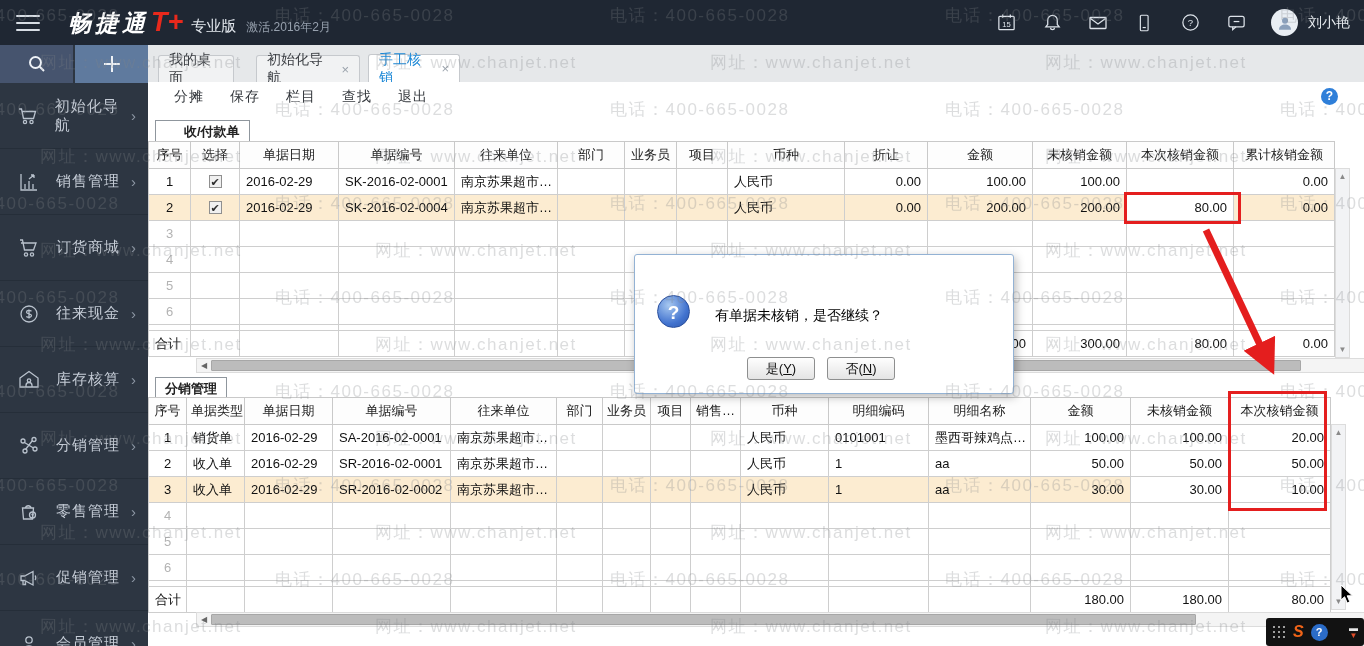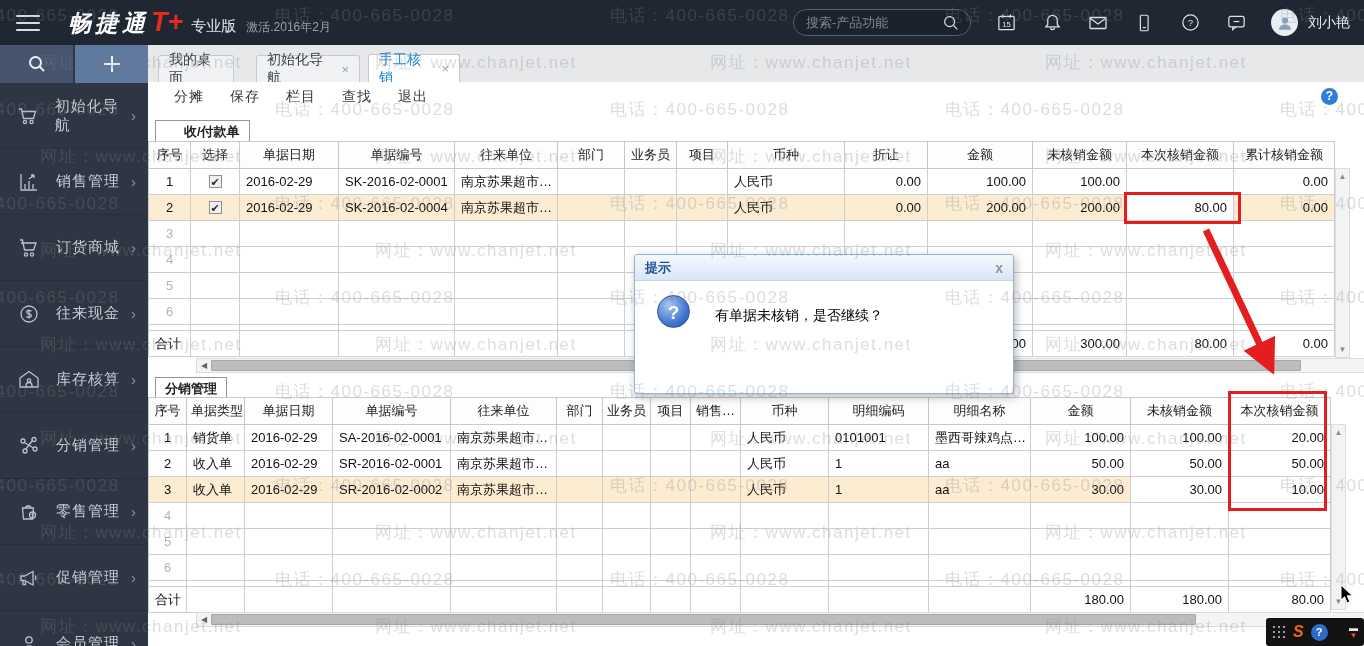--- a/index.html
+++ b/index.html
@@ -143,29 +143,20 @@
         <i></i>
         <i></i>
       </div>
     <div class="brand">
       <span class="cn">畅捷通</span>
       <span class="tp">T+</span>
       <span class="ed">专业版</span>
       <span class="act">激活.2016年2月</span>
     </div>
     <div class="hdr-right">
-      <div class="searchbox">
-        <input type="text" placeholder="搜索-产品功能" style="">
-        <span class="hicon">
-          <svg width="18" height="18" viewBox="0 0 20 20">
-              <circle cx="8.5" cy="8.5" r="5.5"></circle>
-              <line x1="12.8" y1="12.8" x2="17" y2="17"></line>
-            </svg>
-        </span>
-      </div>
       <span class="hicon">
         <svg width="21" height="21" viewBox="0 0 22 22">
             <rect x="3" y="4.5" width="16" height="14" rx="1"></rect>
             <line x1="7" y1="2.5" x2="7" y2="6"></line>
             <line x1="15" y1="2.5" x2="15" y2="6"></line>
             <text x="11" y="15.5" font-size="8" fill="#dde3ea" stroke="none" text-anchor="middle">15</text>
           </svg>
       </span>
       <span class="hicon">
         <svg width="21" height="21" viewBox="0 0 22 22">
@@ -677,26 +668,26 @@
         <span class="varr">▲</span>
         <span class="varr">▼</span>
       </div>
     <div class="hscroll">
         <span class="harr">◀</span>
         <div class="hthumb"></div>
       </div>
   </section>
 
   <div class="dialog">
-    <div class="dlg-title">
-      <span class="t">提示</span>
-      <span class="close">x</span>
-    </div>
     <div class="dlg-q">?</div>
     <div class="dlg-msg">有单据未核销，是否继续？</div>
+    <div class="dlg-btns">
+      <div class="dbtn"><span>是(</span><u>Y</u><span>)</span></div>
+      <div class="dbtn"><span>否(</span><u>N</u><span>)</span></div>
+    </div>
   </div>
 
   <div class="annbox" id="ann1"></div>
   <div class="annbox" id="ann2"></div>
   <svg id="annArrow" width="110" height="170">
     <defs>
         <marker id="ah" markerWidth="5" markerHeight="5" refX="3.6" refY="2.5" orient="auto">
           <path d="M0 0L5 2.5L0 5z" fill="#e41e1e"></path>
         </marker>
       </defs>

